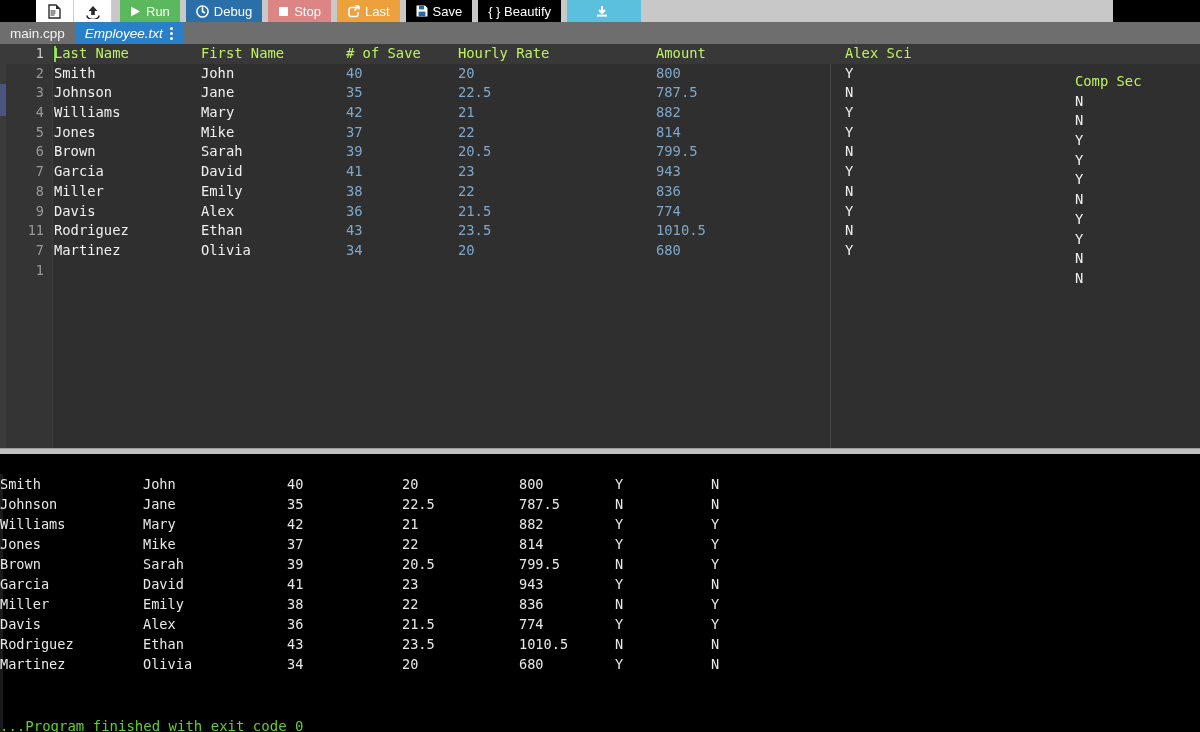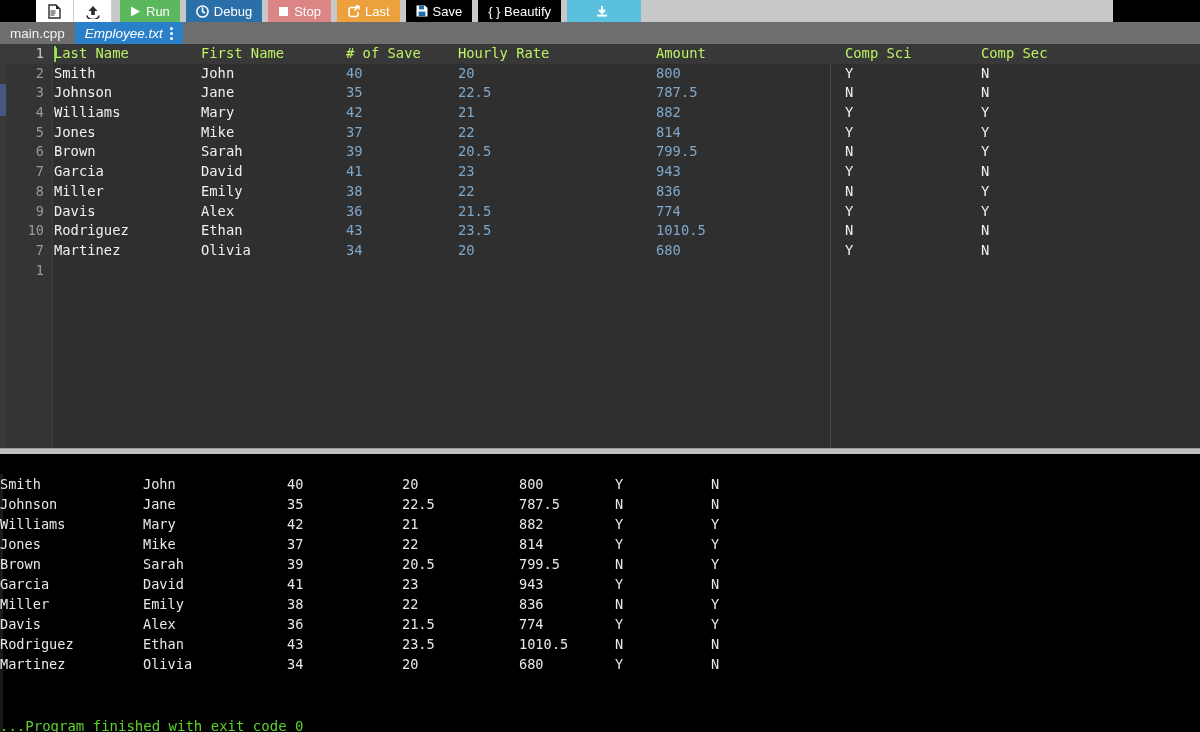--- a/index.html
+++ b/index.html
@@ -168,21 +168,21 @@
   .c-num  { color: #7fa7c9; }
   .c-yn   { color: #f0f0f0; }
 
   
   .col-last  { left: 0px; }
   .col-first { left: 147px; }
   .col-hours { left: 292px; }
   .col-rate  { left: 404px; }
   .col-amt   { left: 602px; }
   .col-sci   { left: 791px; }
-  .col-sec   { left: 927px; }
+  .col-sec   { left: 1021px; margin-top: 28px; }
 
   
   .out-divider {
     position: absolute; top: 448px; left: 0;
     width: 1200px; height: 5px;
     background: #c0c0c0;
     border-top: 1px solid #9a9a9a;
   }
   .out-header {
     position: absolute; top: 453px; left: 0;
@@ -351,36 +351,36 @@
     <div class="gutter">
       <div class="ln active">1</div>
       <div class="ln">2</div>
       <div class="ln">3</div>
       <div class="ln">4</div>
       <div class="ln">5</div>
       <div class="ln">6</div>
       <div class="ln">7</div>
       <div class="ln">8</div>
       <div class="ln">9</div>
-      <div class="ln">10</div>
+      <div class="ln">11</div>
       <div class="ln">7</div>
       <div class="ln">1</div>
     </div>
 
     <div class="code">
       <div class="ruler"></div>
 
       <div class="crow active">
         <span class="cursor"></span>
         <span class="cell col-last  c-head">Last Name</span>
         <span class="cell col-first c-head">First Name</span>
         <span class="cell col-hours c-head"># of Save</span>
         <span class="cell col-rate  c-head">Hourly Rate</span>
         <span class="cell col-amt   c-head">Amount</span>
-        <span class="cell col-sci   c-head">Comp Sci</span>
+        <span class="cell col-sci   c-head">Alex Sci</span>
         <span class="cell col-sec   c-head">Comp Sec</span>
       </div>
 
       <div class="crow">
         <span class="cell col-last  c-text">Smith</span>
         <span class="cell col-first c-text">John</span>
         <span class="cell col-hours c-num">40</span>
         <span class="cell col-rate  c-num">20</span>
         <span class="cell col-amt   c-num">800</span>
         <span class="cell col-sci   c-yn">Y</span>

